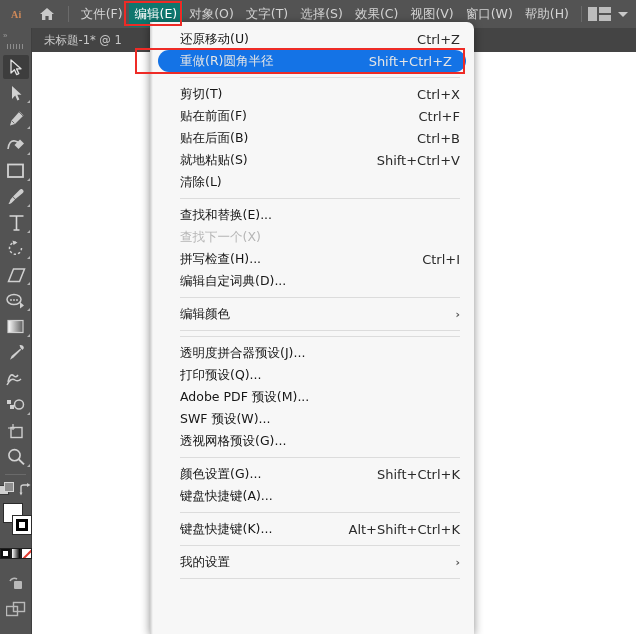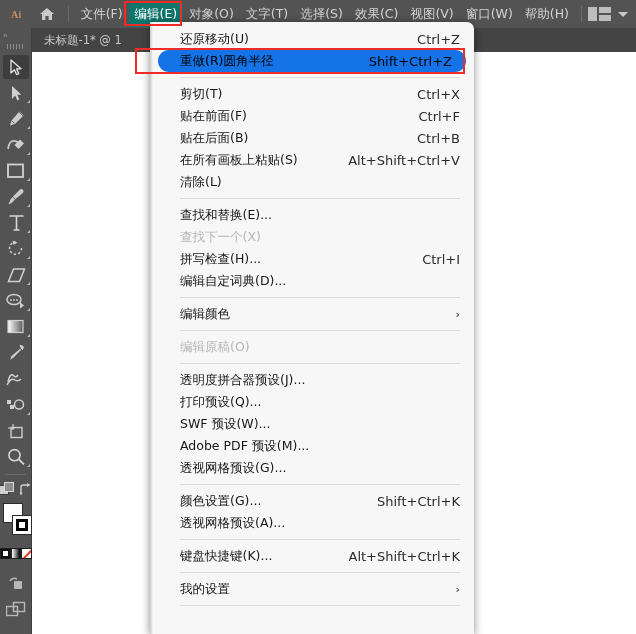--- a/index.html
+++ b/index.html
@@ -179,21 +179,21 @@
   .mi .submark {
     margin-left: auto; color: #555; font-size: 11px; font-weight: bold;
   }
   .mi.disabled .lbl { color: #b6b6b6; }
   .mi.hl {
     background: #1473e6;
     border-radius: 11px;
     margin: 0 8px 0 8px;
     padding-left: 22px;
   }
-  .mi.hl .lbl, .mi.hl .accel { color: #000000; }
+  .mi.hl .lbl, .mi.hl .accel { color: #e5e5e5; }
   .mi-sep { height: 1px; background: #dcdcdc; margin: 5px 14px 5px 30px; }
 
   
   #hl-ring {
     position: absolute;
     left: 135px; top: 48px; width: 330px; height: 26px;
     border: 2px solid #ee2b26;
     z-index: 45; pointer-events: none;
   }
 
@@ -465,22 +465,22 @@
       </div>
       <div class="mi">
         <span class="lbl">贴在前面(F)</span>
         <span class="accel">Ctrl+F</span>
       </div>
       <div class="mi">
         <span class="lbl">贴在后面(B)</span>
         <span class="accel">Ctrl+B</span>
       </div>
       <div class="mi">
-        <span class="lbl">在所有画板上粘贴(S)</span>
-        <span class="accel">Alt+Shift+Ctrl+V</span>
+        <span class="lbl">就地粘贴(S)</span>
+        <span class="accel">Shift+Ctrl+V</span>
       </div>
       <div class="mi">
         <span class="lbl">清除(L)</span>
       </div>
       <div class="mi-sep"></div>
       <div class="mi">
         <span class="lbl">查找和替换(E)...</span>
       </div>
       <div class="mi disabled">
         <span class="lbl">查找下一个(X)</span>
@@ -491,46 +491,43 @@
       </div>
       <div class="mi">
         <span class="lbl">编辑自定词典(D)...</span>
       </div>
       <div class="mi-sep"></div>
       <div class="mi">
         <span class="lbl">编辑颜色</span>
         <span class="submark">›</span>
       </div>
       <div class="mi-sep"></div>
-      <div class="mi disabled">
-        <span class="lbl">编辑原稿(O)</span>
-      </div>
       <div class="mi-sep"></div>
       <div class="mi">
         <span class="lbl">透明度拼合器预设(J)...</span>
       </div>
       <div class="mi">
         <span class="lbl">打印预设(Q)...</span>
       </div>
       <div class="mi">
+        <span class="lbl">Adobe PDF 预设(M)...</span>
+      </div>
+      <div class="mi">
         <span class="lbl">SWF 预设(W)...</span>
-      </div>
-      <div class="mi">
-        <span class="lbl">Adobe PDF 预设(M)...</span>
       </div>
       <div class="mi">
         <span class="lbl">透视网格预设(G)...</span>
       </div>
       <div class="mi-sep"></div>
       <div class="mi">
         <span class="lbl">颜色设置(G)...</span>
         <span class="accel">Shift+Ctrl+K</span>
       </div>
       <div class="mi">
-        <span class="lbl">透视网格预设(A)...</span>
+        <span class="lbl">键盘快捷键(A)...</span>
       </div>
       <div class="mi-sep"></div>
       <div class="mi">
         <span class="lbl">键盘快捷键(K)...</span>
         <span class="accel">Alt+Shift+Ctrl+K</span>
       </div>
       <div class="mi-sep"></div>
       <div class="mi">
         <span class="lbl">我的设置</span>
         <span class="submark">›</span>

